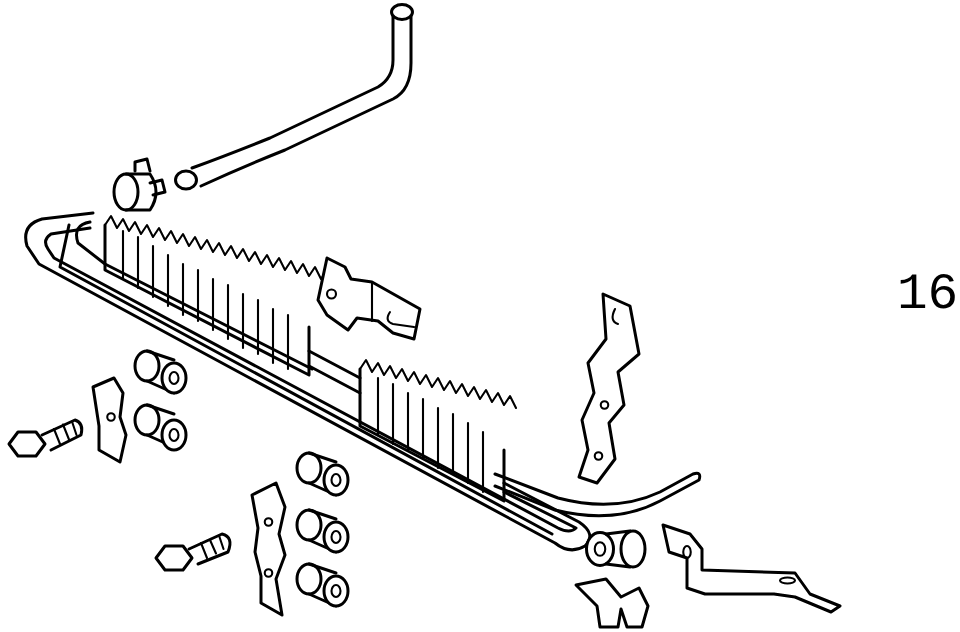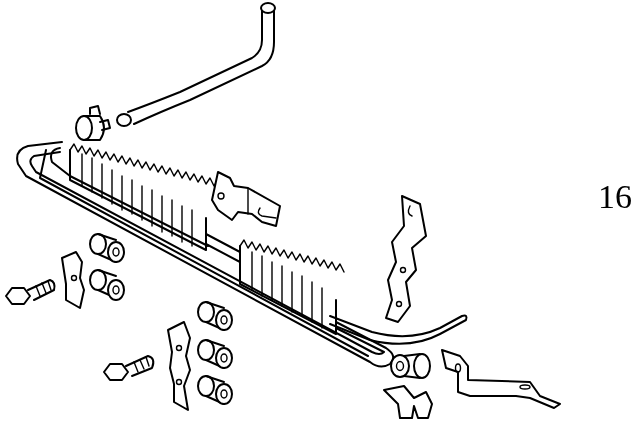--- a/index.html
+++ b/index.html
@@ -1,21 +1,21 @@
 <!DOCTYPE html>
 <html><head>
   <meta charset="utf-8">
   <style>
     html, body { margin: 0; padding: 0; background: #ffffff; }
     body { width: 640px; height: 421px; overflow: hidden; position: relative; font-family: "Liberation Sans", sans-serif; }
     #diagram { position: absolute; left: 0; top: 0; width: 640px; height: 421px; }
     .ln { fill: none; stroke: #000; stroke-width: 2; stroke-linejoin: round; stroke-linecap: round; }
     .ln-thin { fill: none; stroke: #000; stroke-width: 1.4; stroke-linejoin: round; stroke-linecap: round; }
     .fill-w { fill: #fff; stroke: #000; stroke-width: 2; stroke-linejoin: round; }
-    .callout { position: absolute; left: 598px; top: 180px; font-size: 34px; color: #000; line-height: 1; font-family: Liberation Serif, serif; }
+    .callout { position: absolute; left: 598px; top: 180px; font-size: 34px; color: #000; line-height: 1; font-family: Liberation Mono, monospace; }
   </style>
 </head>
 <body>
 
 <svg id="diagram" viewBox="0 0 640 421" xmlns="http://www.w3.org/2000/svg">
 
   <g>
     <path class="ln" d="M262,8 L262,40 Q262,52 252,58 L180,92 Q150,104 128,112"></path>
     <path class="ln" d="M274,8 L274,42 Q274,60 262,66 L190,100 Q160,112 134,124"></path>
     <ellipse class="fill-w" cx="268" cy="8" rx="7" ry="5"></ellipse>

